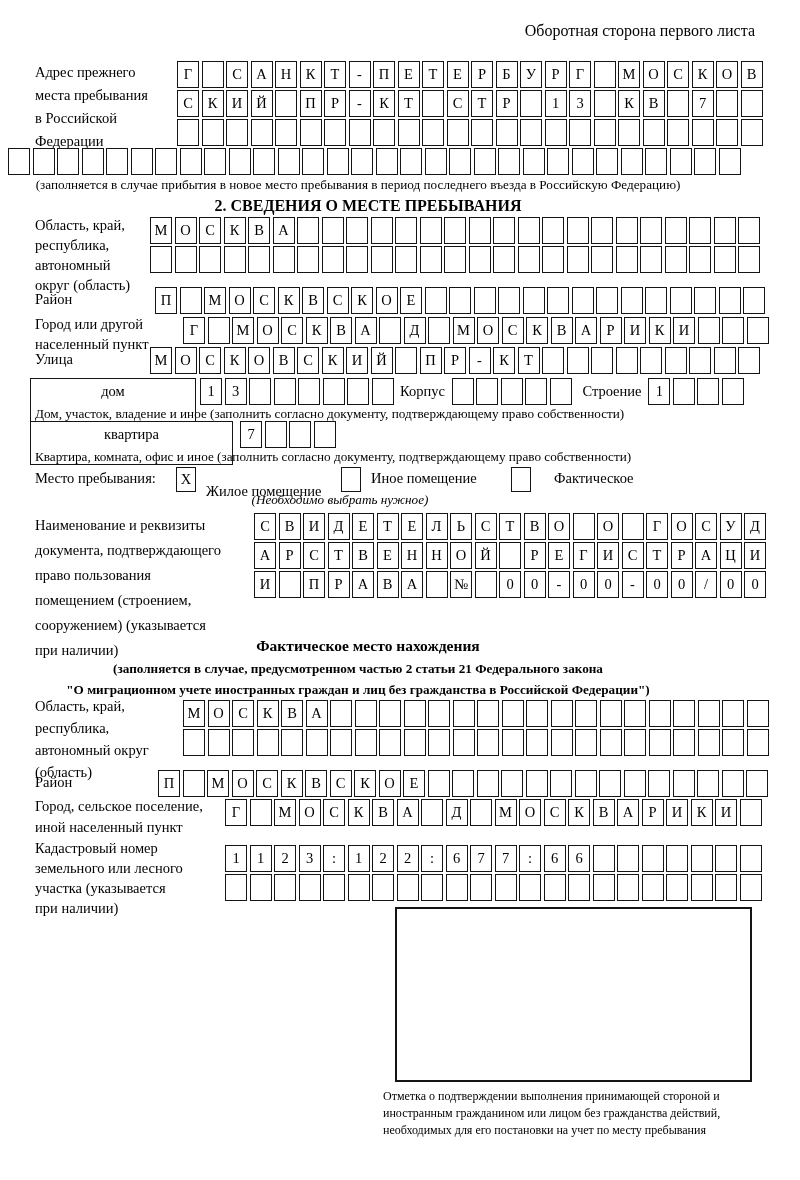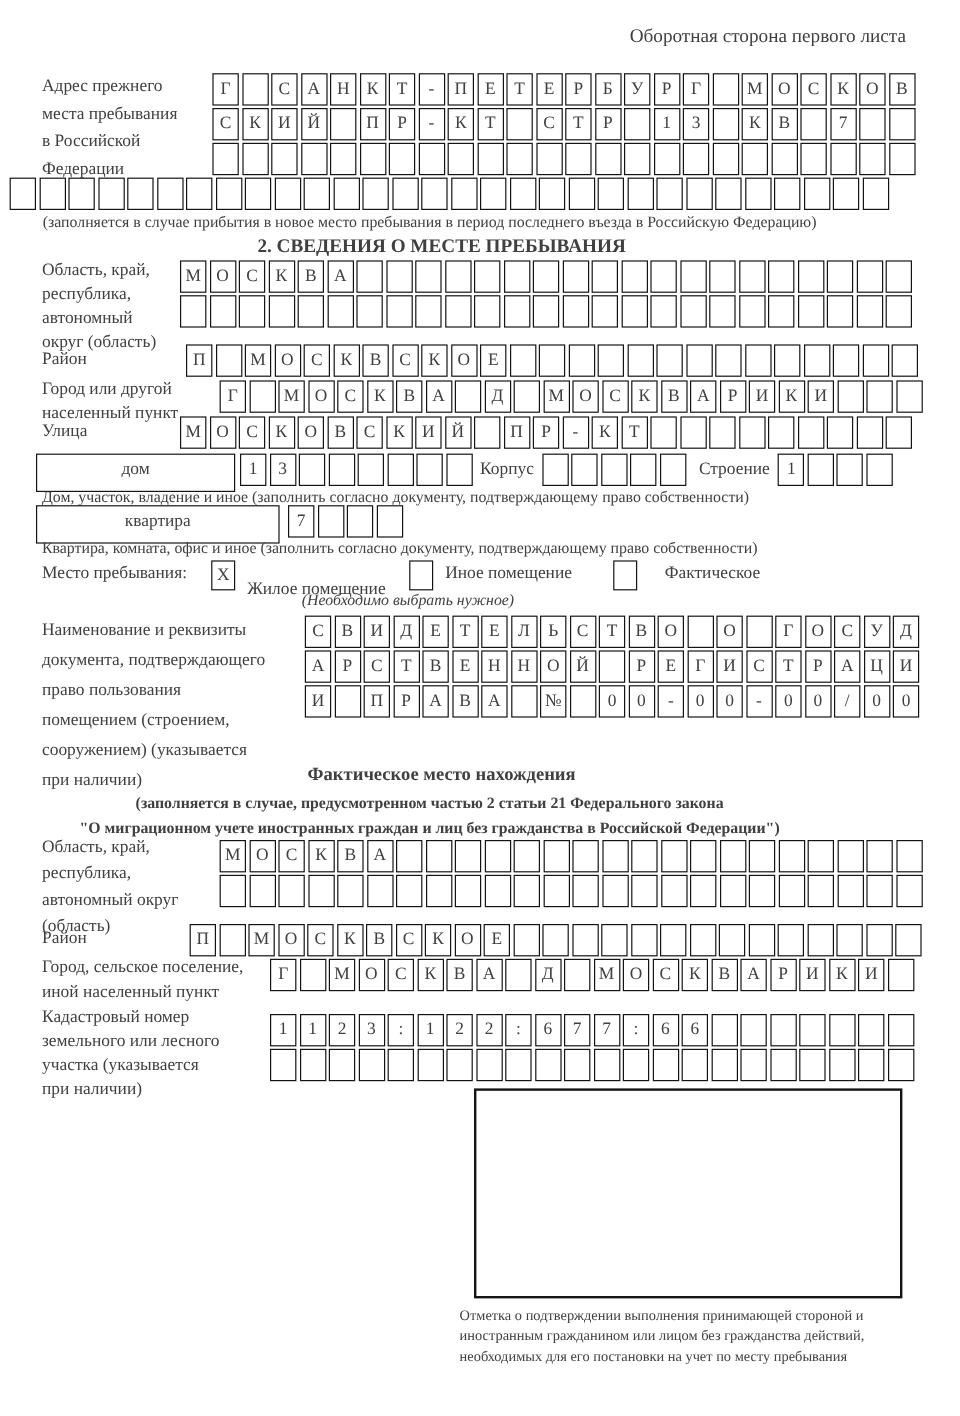--- a/index.html
+++ b/index.html
@@ -1,35 +1,35 @@
 <!DOCTYPE html>
 <html><head>
 <meta charset="utf-8">
 <style>
   html,body{margin:0;padding:0;background:#888;}
   .page{
     position:relative;width:800px;height:1180px;background:#fff;
-    font-family:"Liberation Serif","DejaVu Serif",serif;color:#404040;
+    font-family:"Liberation Serif","DejaVu Serif",serif;color:#000000;
     margin:0 auto;overflow:hidden;
   }
   .hdr{position:absolute;top:22px;right:45px;font-size:16px;}
   .lbl{position:absolute;font-size:14.5px;white-space:pre-line;}
   .note{position:absolute;font-size:13.2px;}
   .note-c{position:absolute;left:0;width:716px;text-align:center;font-size:13.2px;}
   .title{position:absolute;left:0;width:736px;text-align:center;font-weight:bold;font-size:16px;}
   .cellrow{position:absolute;display:flex;}
   .cell{
     display:inline-block;box-sizing:border-box;width:22px;height:27px;
     border:1.6px solid #141414;margin-right:2.5px;
     font-size:14.5px;line-height:24px;text-align:center;flex:0 0 auto;
   }
   .cb{position:absolute;box-sizing:border-box;width:20px;height:25px;border:1.6px solid #141414;
       font-size:14.5px;line-height:22px;text-align:center;}
   .widebox{
-    box-sizing:border-box;height:32px;border:1.6px solid #141414;
+    box-sizing:border-box;height:44px;border:1.6px solid #141414;
     font-size:14.5px;line-height:24px;text-align:center;flex:0 0 auto;
   }
   .inline-lbl{font-size:14.5px;line-height:27px;flex:0 0 auto;}
   .stamp{position:absolute;box-sizing:border-box;border:2px solid #141414;background:#fff;}
   .caption{position:absolute;text-align:left;font-size:12px;line-height:1.4;}
   .prenote{white-space:pre-line;font-weight:bold;}
 </style>
 </head>
 <body>
 

